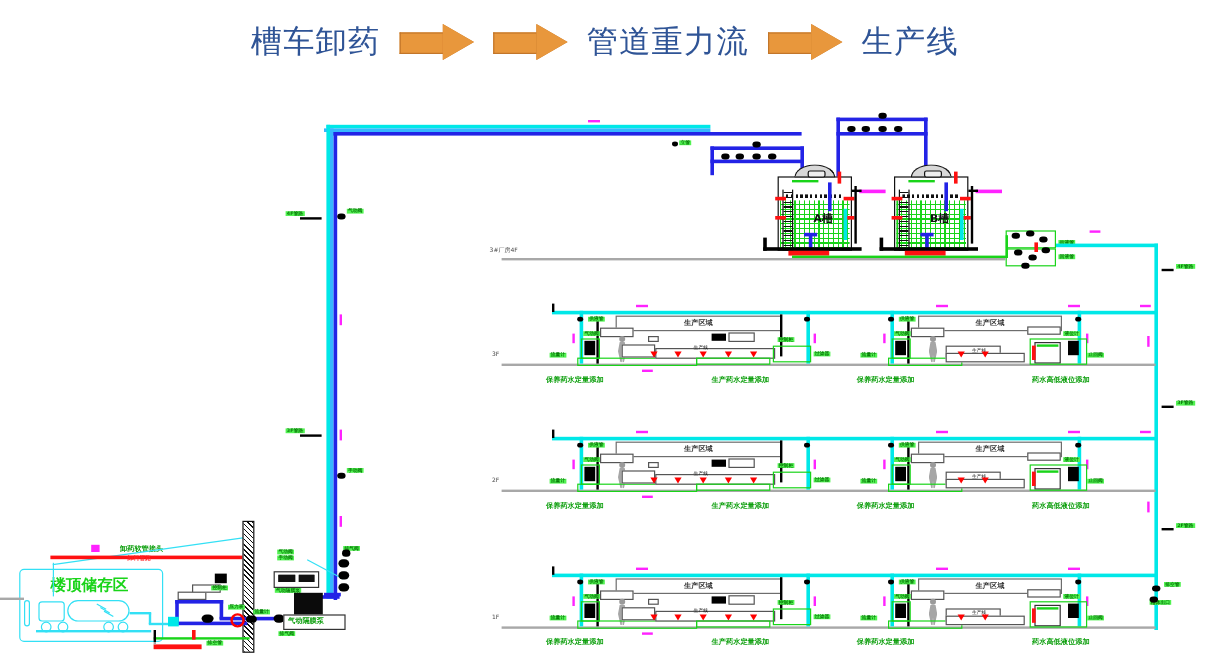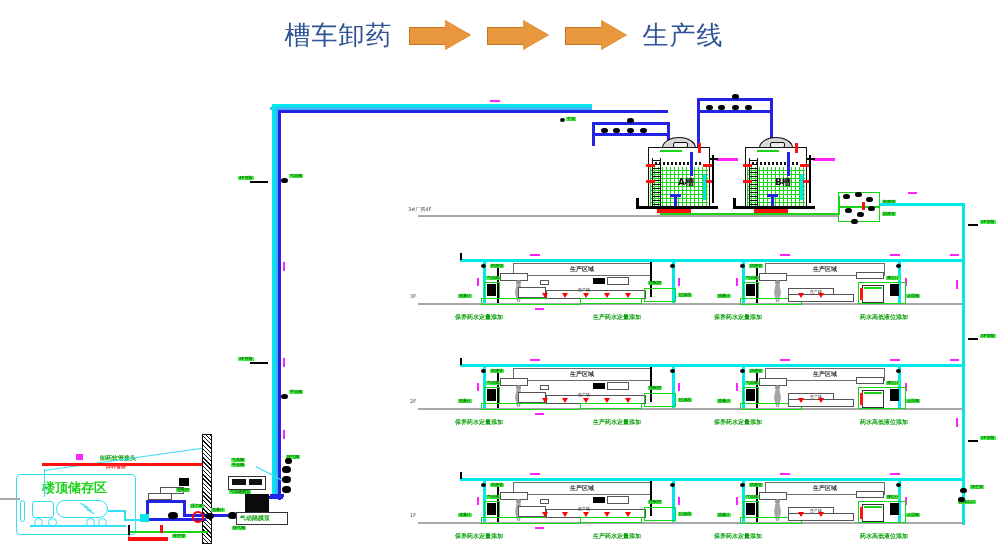--- a/index.html
+++ b/index.html
@@ -261,20 +261,21 @@
   <div class="flow-bar">
     <div class="flow-label">槽车卸药</div>
     <div class="flow-arrow">
         <div class="shaft"></div>
         <div class="head"></div>
       </div>
     <div class="flow-arrow">
         <div class="shaft"></div>
         <div class="head"></div>
       </div>
+    <div class="flow-label">管道重力流</div>
     <div class="flow-arrow">
         <div class="shaft"></div>
         <div class="head"></div>
       </div>
     <div class="flow-label">生产线</div>
   </div>
 
   <div class="pipe pipe-cyan" style="left:272px;top:104px;width:320px;height:3px;"></div>
   <div class="pipe pipe-lblue" style="left:270px;top:107px;width:322px;height:3px;"></div>
   <div class="pipe pipe-blue" style="left:276px;top:110px;width:392px;height:3px;"></div>

